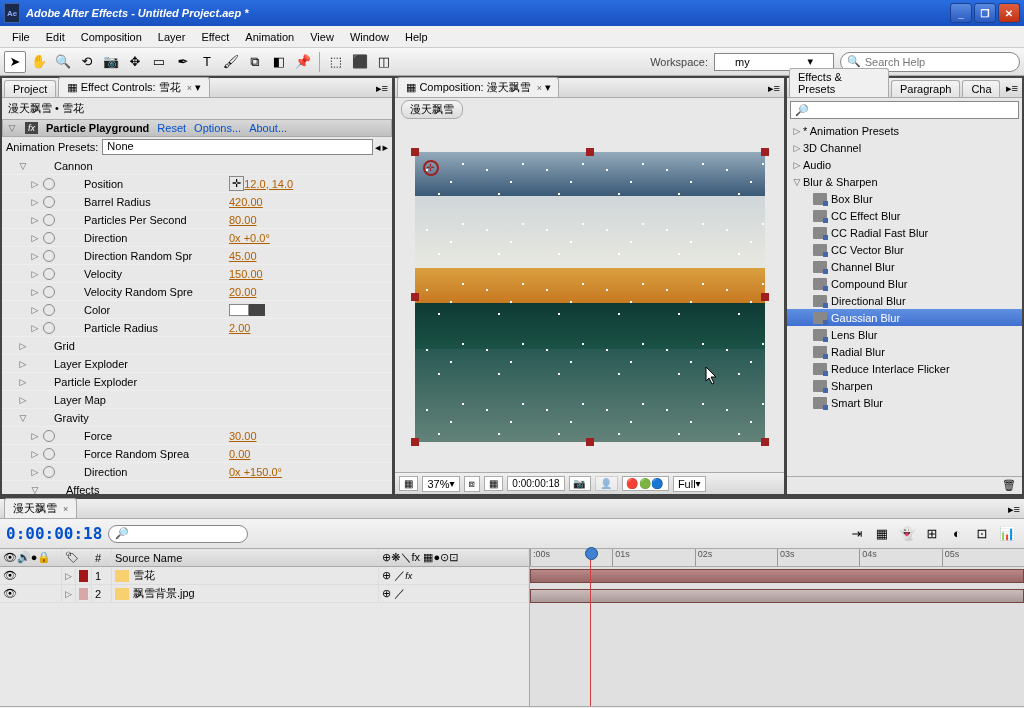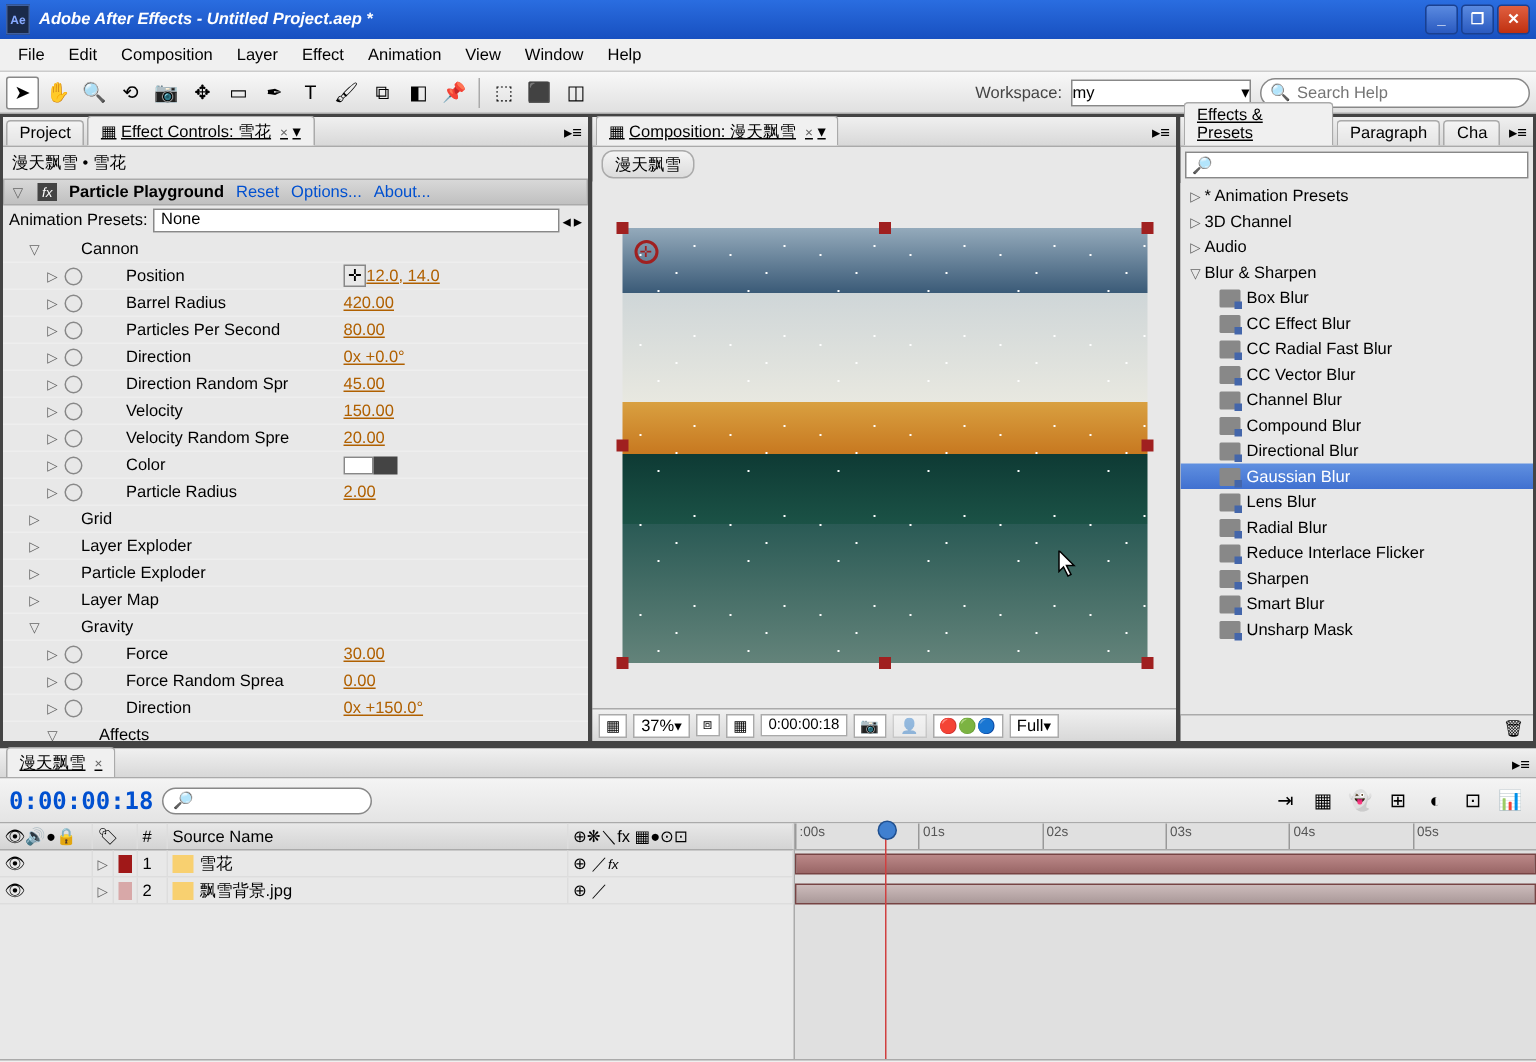--- a/index.html
+++ b/index.html
@@ -11,28 +11,28 @@
 .winbtn { width: 22px; height: 20px; background: linear-gradient(#5a8ae0, #2a5ac0); border: 1px solid #1a4090; border-radius: 3px; display: flex; align-items: center; justify-content: center; color: white; font-size: 10px; cursor: pointer; }
 .winbtn.close { background: linear-gradient(#e06040, #c03010); }
 .menubar { background: #f0f0f0; height: 22px; display: flex; align-items: center; padding: 0 4px; border-bottom: 1px solid #ccc; }
 .menubar .menuitem { padding: 3px 8px; cursor: pointer; }
 .toolbar { background: linear-gradient(#f8f8f8, #e0e0e0); height: 28px; display: flex; align-items: center; padding: 0 4px; border-bottom: 1px solid #aaa; gap: 2px; }
 .tbtn { width: 22px; height: 22px; display: flex; align-items: center; justify-content: center; border: 1px solid transparent; border-radius: 2px; cursor: pointer; font-size: 13px; }
 .tbtn:hover, .tbtn.active { border-color: #888; background: #fff; }
 .tsep { width: 1px; height: 20px; background: #aaa; margin: 0 3px; }
 .workspace-area { margin-left: auto; display: flex; align-items: center; gap: 6px; }
 .ws-label { color: #444; }
-.ws-dropdown { width: 120px; height: 18px; background: white; border: 1px solid #888; padding: 1px 0; display: flex; align-items: center; }
+.ws-dropdown { width: 120px; height: 18px; background: white; border: 1px solid #888; padding: 1px 20px; display: flex; align-items: center; }
 .search-help { width: 180px; height: 20px; background: white; border: 1px solid #888; border-radius: 10px; display: flex; align-items: center; padding: 0 6px; gap: 4px; }
 .search-help input { border: none; outline: none; flex: 1; font-size: 11px; }
 .main { display: flex; height: 420px; background: #444; gap: 3px; padding: 2px; }
 .panel { background: #e8e8e8; display: flex; flex-direction: column; }
 .panel-tabs { display: flex; background: linear-gradient(#f0f0f0, #d8d8d8); height: 20px; border-bottom: 1px solid #aaa; align-items: flex-end; padding-left: 2px; }
 .tab { background: linear-gradient(#f4f4f4, #e4e4e4); border: 1px solid #aaa; border-bottom: none; padding: 2px 8px; margin-right: 2px; border-radius: 3px 3px 0 0; cursor: pointer; display: flex; align-items: center; gap: 3px; }
-.tab.active { background: #f0f0f0; text-decoration: underline; }
+.tab.active { background: #f0f0f0; }
 .tab .x { font-size: 9px; color: #666; margin-left: 3px; }
 .panel-menu { margin-left: auto; padding: 2px 4px; cursor: pointer; }
 .left-panel { width: 390px; }
 .breadcrumb { padding: 3px 6px; background: #e8e8e8; font-size: 11px; }
 .effect-header { background: linear-gradient(#d8d8d8, #c0c0c0); display: flex; align-items: center; padding: 2px 4px; gap: 8px; border: 1px solid #aaa; }
 .fx-badge { background: #444; color: white; font-size: 9px; padding: 1px 3px; font-style: italic; }
 .effect-name { font-weight: bold; }
 .effect-link { color: #0050d0; cursor: pointer; }
 .prop-row { display: flex; align-items: center; padding: 2px 4px; height: 18px; border-bottom: 1px solid #eee; }
 .prop-indent { display: inline-block; }
@@ -415,25 +415,20 @@
         <div class="tree-row">
           <span style="width:18px"></span>
           <span class="fx-icon"></span>
           <span>Sharpen</span>
         </div>
         <div class="tree-row">
           <span style="width:18px"></span>
           <span class="fx-icon"></span>
           <span>Smart Blur</span>
         </div>
-        <div class="tree-row">
-          <span style="width:18px"></span>
-          <span class="fx-icon"></span>
-          <span>Unsharp Mask</span>
-        </div>
       </div>
     <div style="height:18px;border-top:1px solid #aaa;text-align:right;padding:2px 6px"><span>🗑</span></div>
   </div>
 </div>
 
 <div class="timeline">
   <div class="tl-tabs">
     <div class="tab active">
         <span>漫天飘雪</span>
         <span class="x">×</span>

